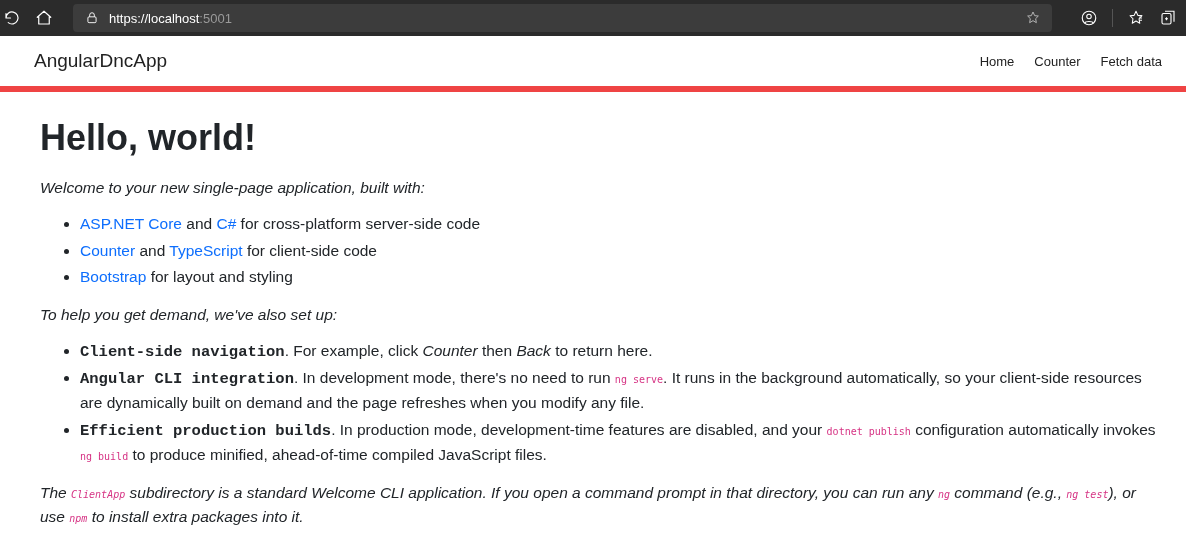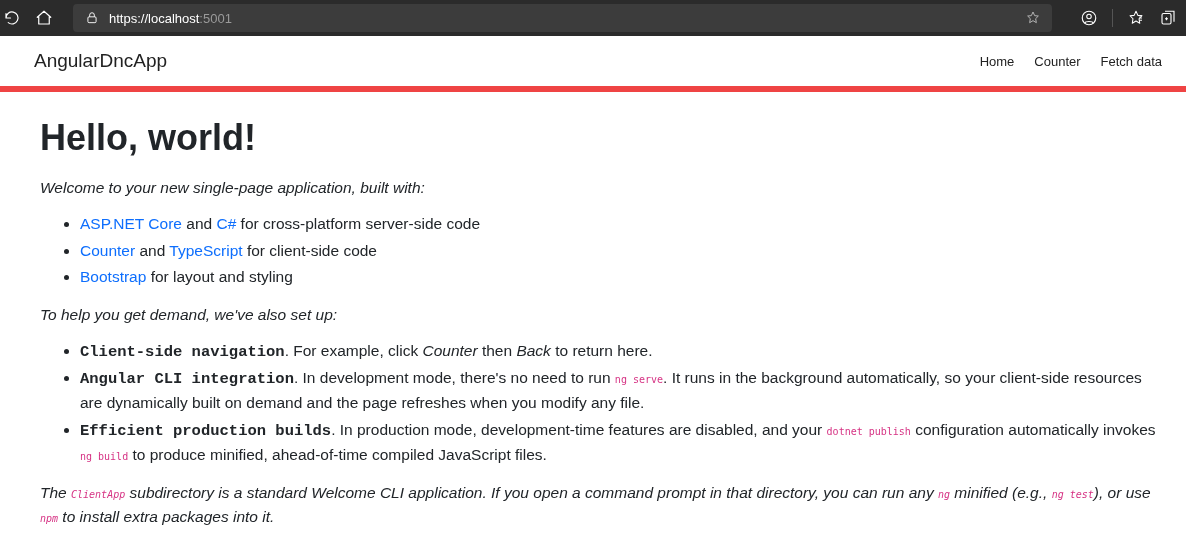--- a/index.html
+++ b/index.html
@@ -132,15 +132,15 @@
     </li>
     <li>
       <strong>Angular CLI integration</strong><span>. In development mode, there's no need to run </span><code class="cmd">ng serve</code><span>. It runs in the background automatically, so your client-side resources are dynamically built on demand and the page refreshes when you modify any file.</span>
     </li>
     <li>
       <strong>Efficient production builds</strong><span>. In production mode, development-time features are disabled, and your </span><code class="cmd">dotnet publish</code><span> configuration automatically invokes </span><code class="cmd">ng build</code><span> to produce minified, ahead-of-time compiled JavaScript files.</span>
     </li>
   </ul>
 
   <p>
-    <span>The </span><code class="cmd">ClientApp</code><span> subdirectory is a standard Welcome CLI application. If you open a command prompt in that directory, you can run any </span><code class="cmd">ng</code><span> minified (e.g., </span><code class="cmd">ng test</code><span>), or use </span><code class="cmd">npm</code><span> to install extra packages into it.</span>
+    <span>The </span><code class="cmd">ClientApp</code><span> subdirectory is a standard Welcome CLI application. If you open a command prompt in that directory, you can run any </span><code class="cmd">ng</code><span> command (e.g., </span><code class="cmd">ng test</code><span>), or use </span><code class="cmd">npm</code><span> to install extra packages into it.</span>
   </p>
 </div>
 
 </body></html>

